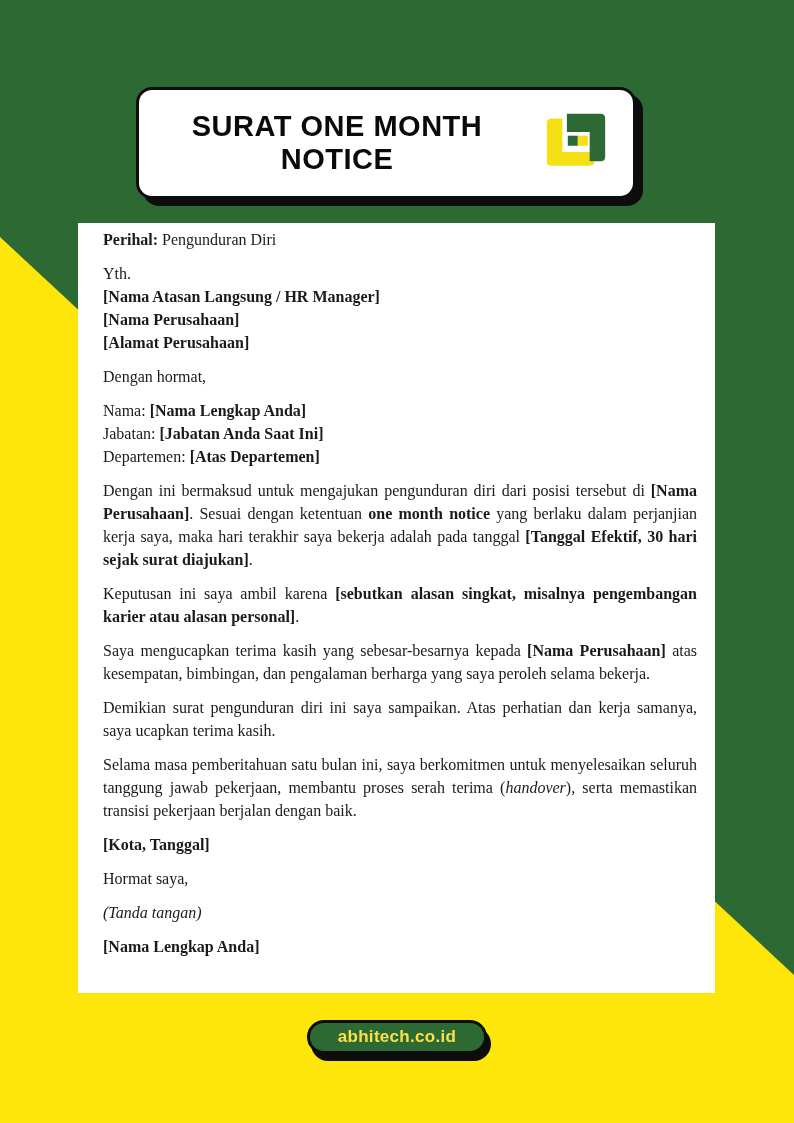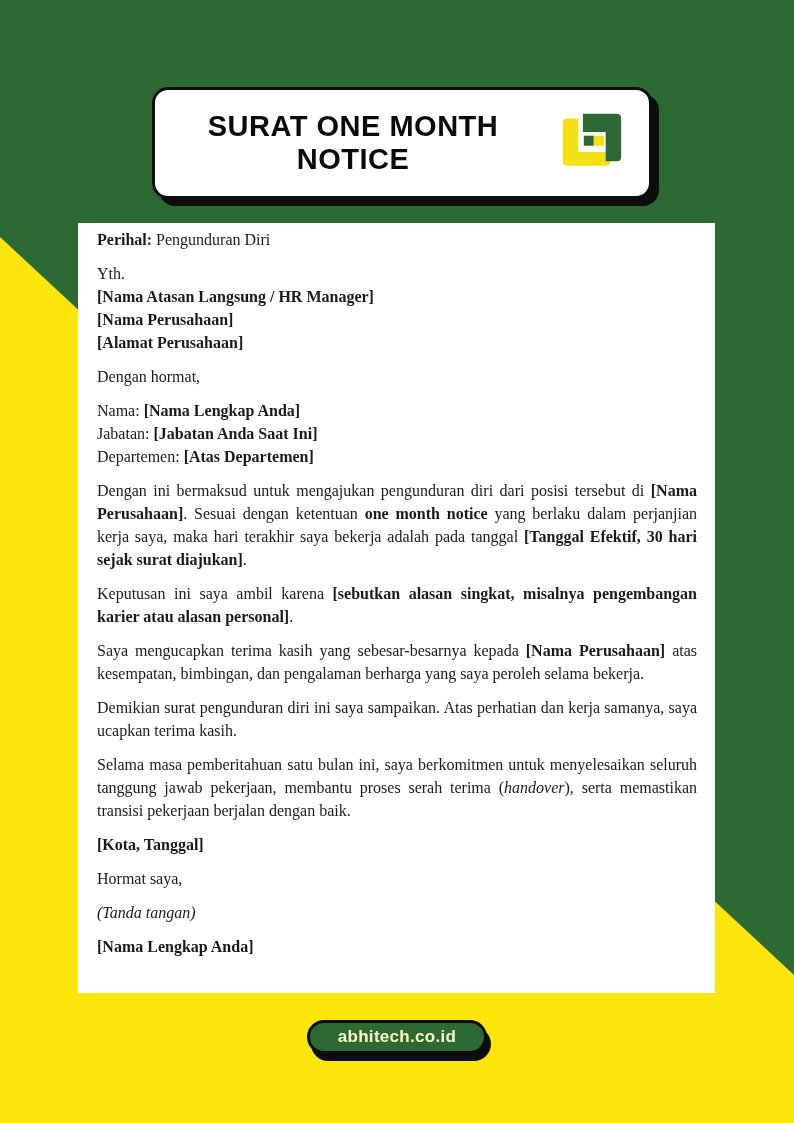--- a/index.html
+++ b/index.html
@@ -10,50 +10,50 @@
     position:relative; width:794px; height:1123px;
     background:#2D6A33; overflow:hidden;
   }
   .yellow-diagonal {
     position:absolute; inset:0; background:#FFE60A;
     clip-path: polygon(0 237px, 794px 975px, 794px 1123px, 0 1123px);
   }
 
   
   .header-card {
-    position:absolute; left:152px; top:87px; width:500px; height:112px;
+    position:absolute; left:136px; top:87px; width:500px; height:112px;
     background:#ffffff; border:3px solid #0d0d0d; border-radius:16px;
     box-shadow:7px 7px 0 #0d0d0d;
     display:flex; align-items:center;
   }
   .header-title {
     flex:1; text-align:center;
     font-weight:700; font-size:29px; line-height:33px;
     letter-spacing:0.5px; color:#0a0a0a;
     max-width:360px; margin:0 auto;
   }
   .header-logo { width:82px; height:82px; margin-right:16px; flex:0 0 auto; }
 
   
   .paper {
     position:absolute; left:78px; top:223px; width:637px; height:770px;
-    background:#ffffff; padding:5px 18px 8px 19px;
+    background:#ffffff; padding:5px 18px 8px 25px;
     font-family:"Liberation Serif", serif; font-size:16px;
     color:#1a1a1a; line-height:23px;
   }
   .paper p { margin:0 0 11px 0; }
   .paper p.just { text-align:justify; }
 
   
   .footer-pill {
     position:absolute; left:307px; top:1020px; width:180px; height:34px;
     background:#2D6A33; border:3px solid #0d0d0d; border-radius:18px;
     box-shadow:4px 7px 0 #0d0d0d;
     display:flex; align-items:center; justify-content:center;
-    color:#fef9c3; font-weight:700; font-size:17px; letter-spacing:0.3px;
+    color:#fde047; font-weight:700; font-size:17px; letter-spacing:0.3px;
     cursor:pointer;
   }
 </style>
 </head>
 <body>
 
 <div class="page">
   <div class="yellow-diagonal"></div>
 
   <div class="header-card">

